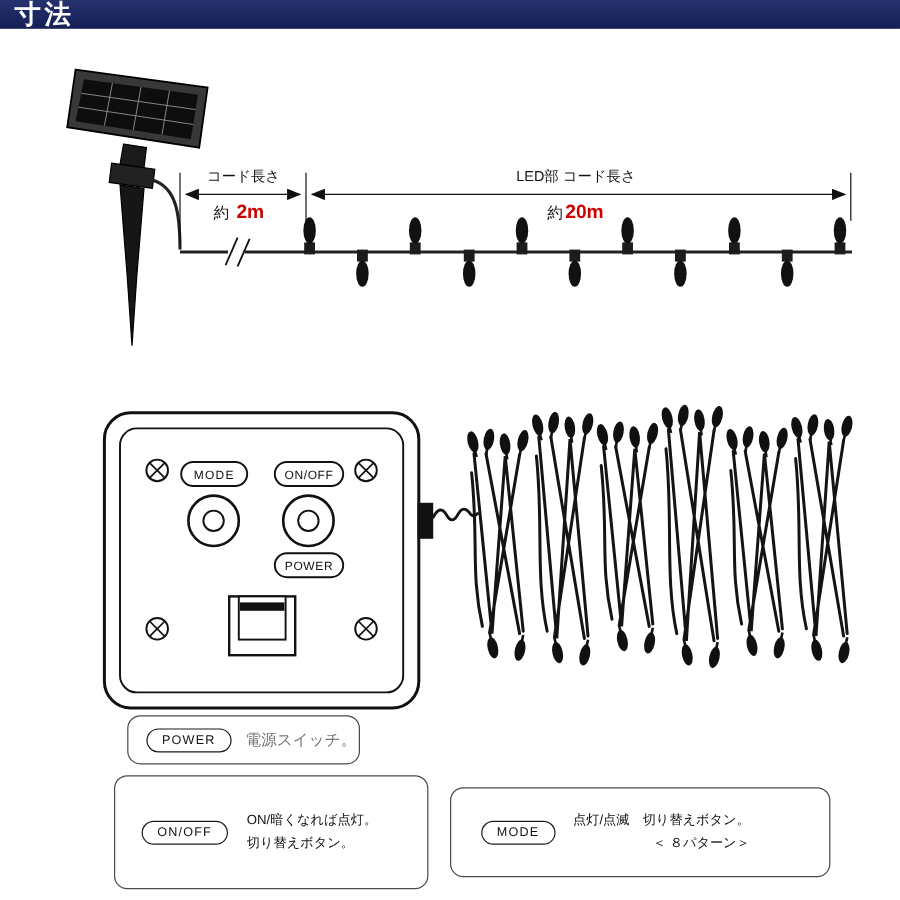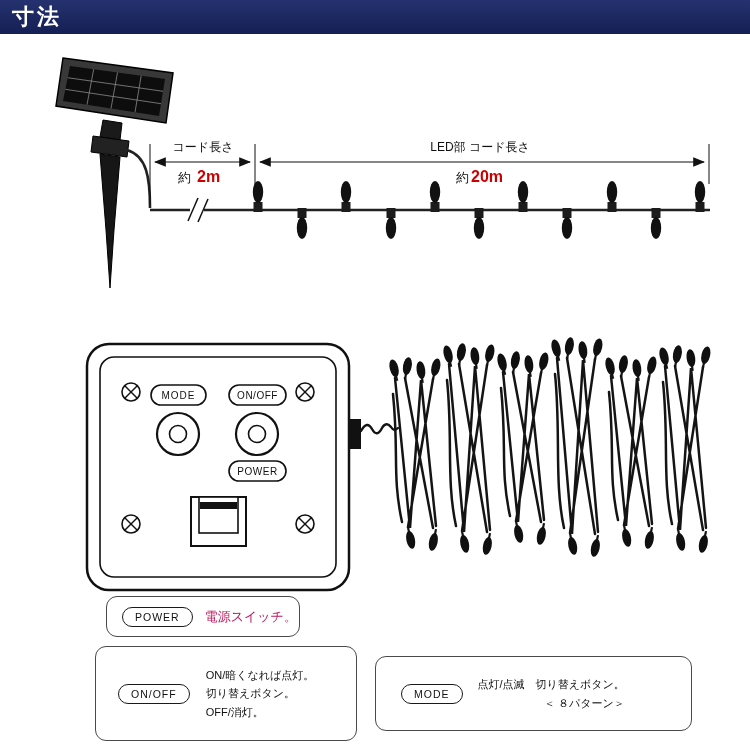--- a/index.html
+++ b/index.html
@@ -1,31 +1,31 @@
 <!DOCTYPE html>
 <html><head>
 <meta charset="utf-8">
 <style>
   *{margin:0;padding:0;box-sizing:border-box}
   html,body{width:750px;height:750px}
   body{background:#fff;font-family:"Liberation Sans","DejaVu Sans",sans-serif;position:relative;overflow:hidden}
-  .header{position:absolute;top:0;left:0;width:750px;height:34px;
+  .header{position:absolute;top:0;left:0;width:750px;height:24px;
     background:linear-gradient(180deg,#26326f 0%,#151f55 100%);
     display:flex;align-items:center;padding-left:12px}
   .header .title{color:#ffffff;font-family:"DejaVu Serif","Liberation Serif",serif;
     font-size:22px;font-weight:bold;letter-spacing:3px}
   svg{position:absolute;left:0;display:block}
   #svg-top{top:34px}
   #svg-box{top:330px}
   svg text{font-family:"Liberation Sans","DejaVu Sans",sans-serif;fill:#111}
   .legend-box{position:absolute;border:1.7px solid #4a4a4a;border-radius:11px;background:#fff}
   .pill{display:inline-flex;align-items:center;justify-content:center;
     border:1.6px solid #1a1a1a;border-radius:12px;padding:3px 12px;
     font-size:10.5px;letter-spacing:1px;background:#fff;color:#111;white-space:nowrap}
-  .jp{font-size:13px;color:#be185d}
+  .jp{font-size:13px;color:#737373}
   .jp-lines{font-size:11px;line-height:18.5px;color:#111}
   #box-power{left:106px;top:596px;width:194px;height:41px;display:flex;align-items:center;gap:12px;padding-left:15px}
   #box-onoff{left:95px;top:646px;width:262px;height:95px;display:flex;align-items:center;gap:16px;padding-left:22px}
   #box-mode{left:375px;top:656px;width:317px;height:75px;display:flex;align-items:center;gap:15px;padding-left:25px}
   .center-line{text-align:right}
 </style>
 </head>
 <body>
 
 <div class="header">
@@ -204,21 +204,20 @@
 <div id="box-power" class="legend-box">
   <span class="pill">POWER</span>
   <span class="jp">電源スイッチ。</span>
 </div>
 
 <div id="box-onoff" class="legend-box">
   <span class="pill">ON/OFF</span>
   <div class="jp-lines">
     <div>ON/暗くなれば点灯。</div>
     <div>切り替えボタン。</div>
-    <div>OFF/消灯。</div>
   </div>
 </div>
 
 <div id="box-mode" class="legend-box">
   <span class="pill">MODE</span>
   <div class="jp-lines">
     <div>点灯/点滅　切り替えボタン。</div>
     <div class="center-line">＜ ８パターン＞</div>
   </div>
 </div>

